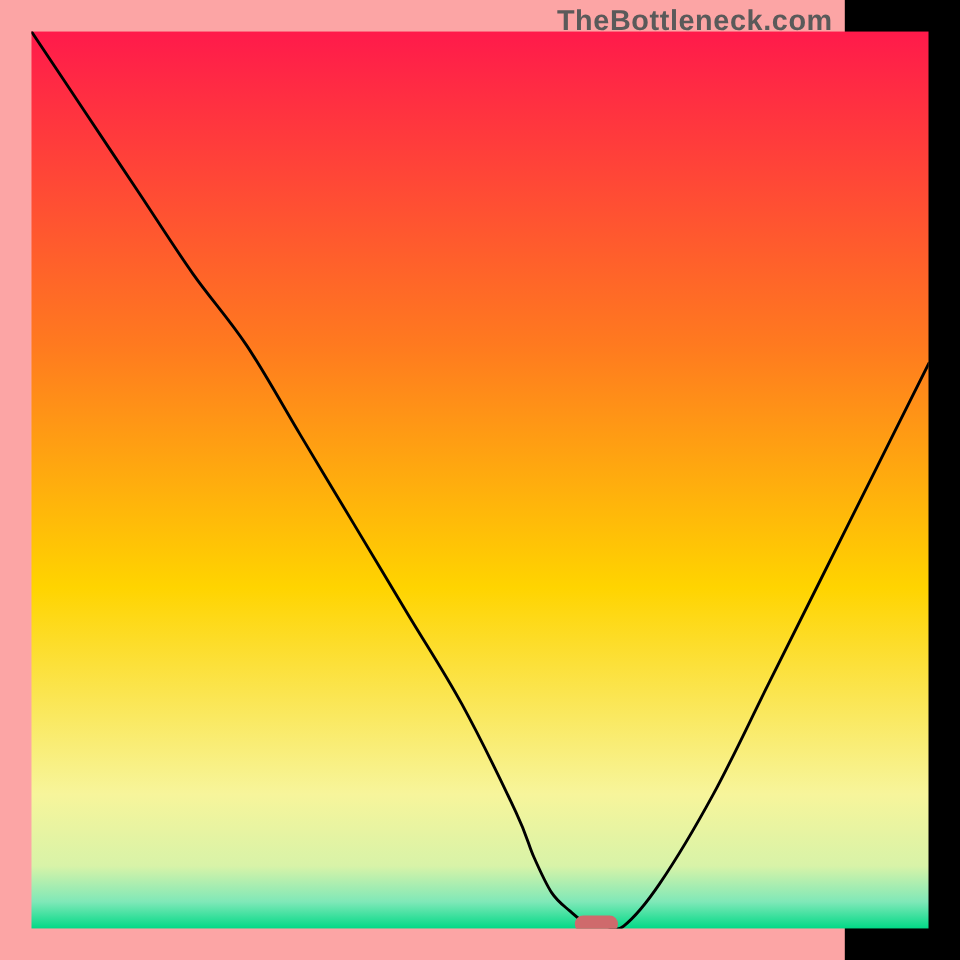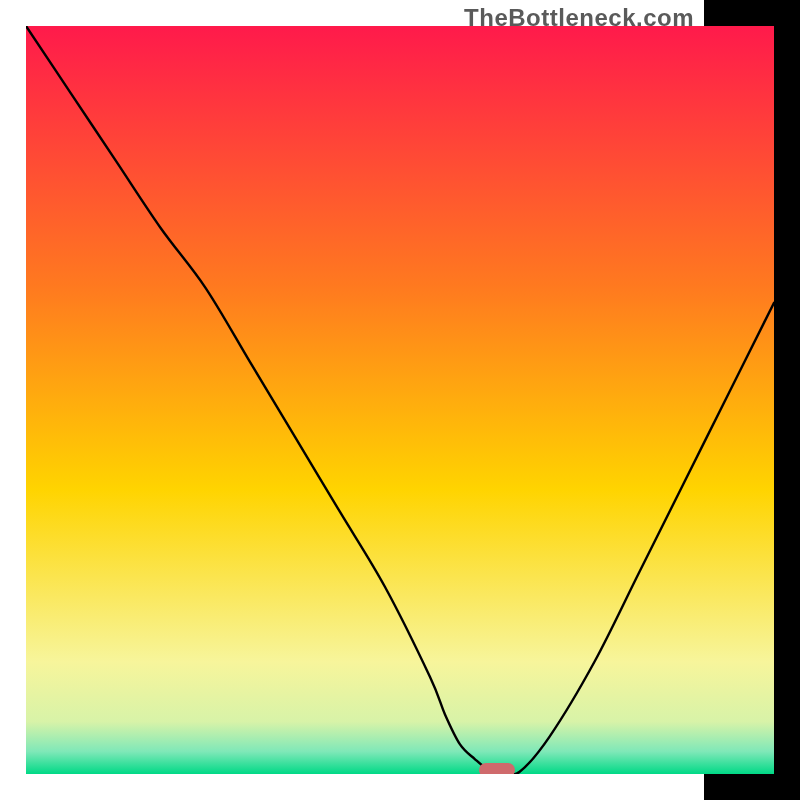--- a/index.html
+++ b/index.html
@@ -8,21 +8,21 @@
     width: 800px;
     height: 800px;
     background: #000;
     overflow: hidden;
     font-family: Arial, Helvetica, sans-serif;
   }
   .frame {
     position: relative;
     width: 704px;
     height: 800px;
-    background: #ffffff;
+    background: #fca5a5;
   }
   .watermark {
     position: absolute;
     top: 4px;
     right: 10px;
     color: #5a5a5a;
     font-size: 24px;
     font-weight: bold;
     letter-spacing: 0.5px;
     z-index: 5;

